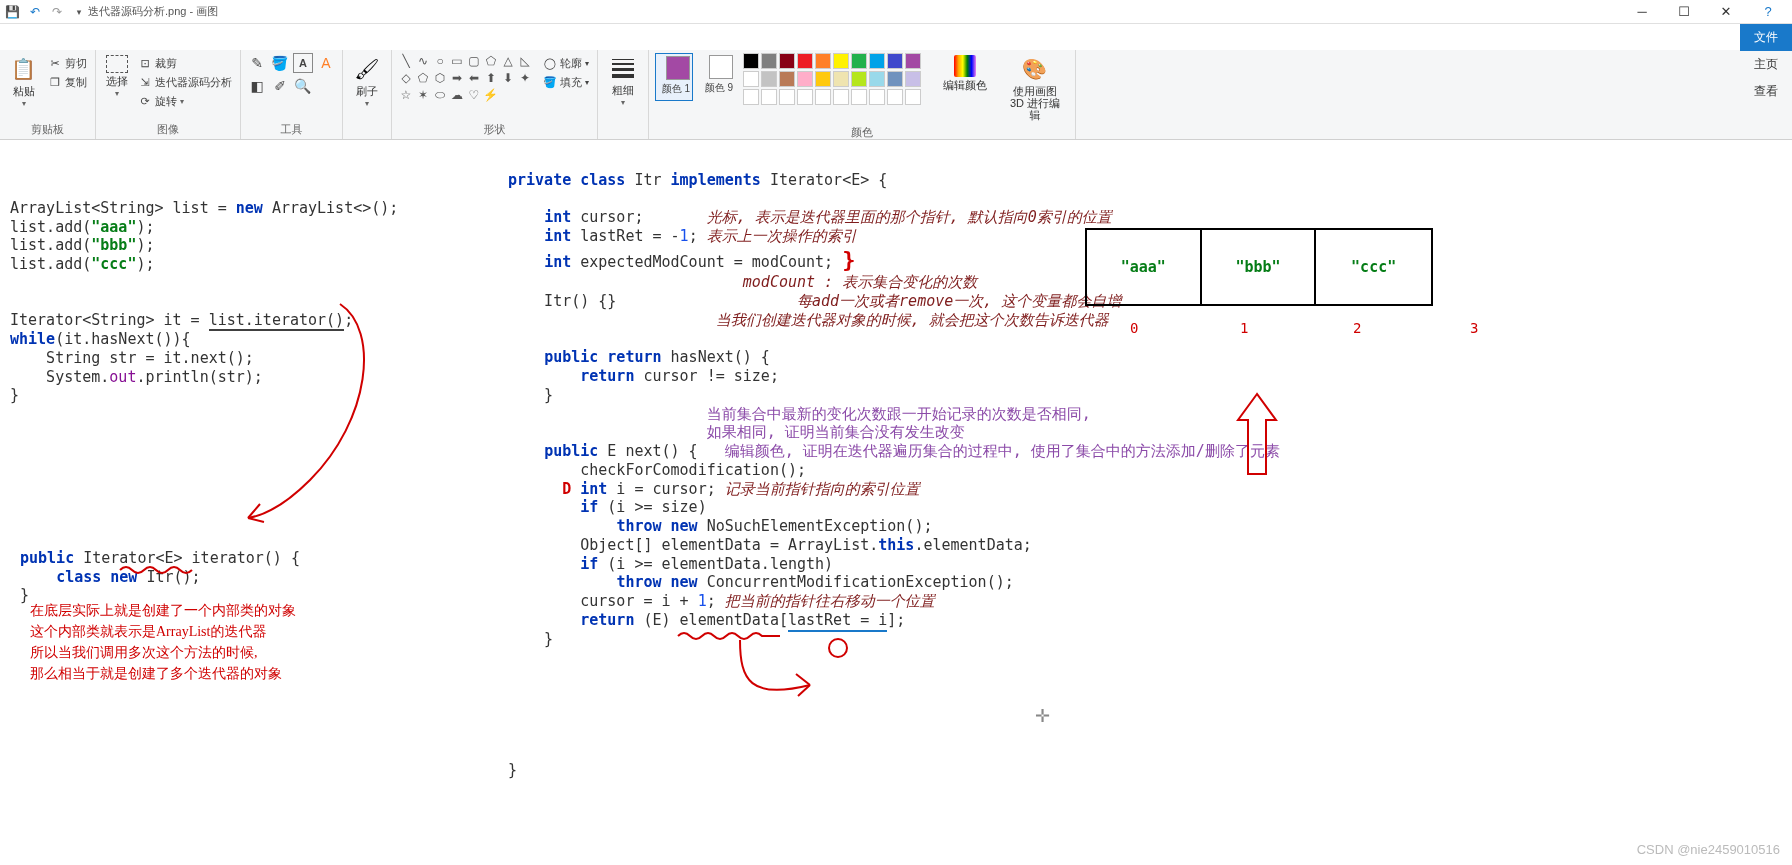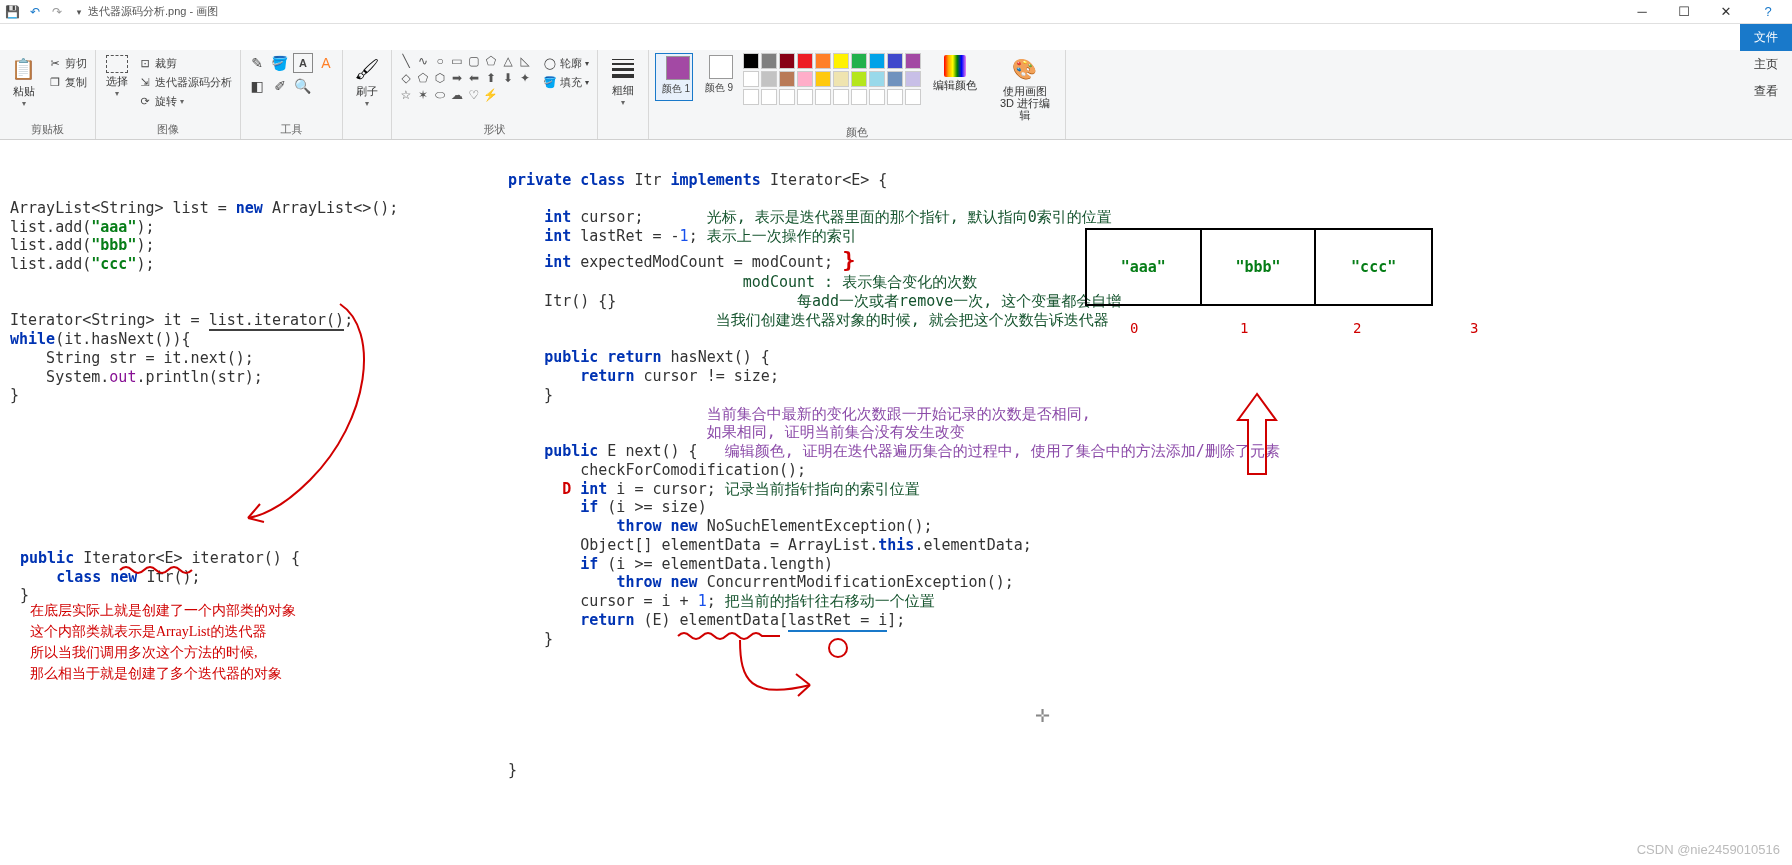--- a/index.html
+++ b/index.html
@@ -32,21 +32,21 @@
 .colorslot.sel { border: 1px solid #1979ca; background: #e8f0fb;}
 .colorswatch1 { width: 24px; height: 24px; border: 1px solid #999;}
 .colorslot .lbl { font-size: 10px; color: #444; text-align: center;}
 .palette { display: grid; grid-template-columns: repeat(10, 16px); gap: 2px; }
 .pcell { width: 16px; height: 16px; border: 1px solid #ccc; cursor: pointer;}
 .canvas { position: relative; background: #fff; width: 1792px; height: 725px; overflow: hidden;}
 .codeblock { position: absolute; font-family: Consolas, monospace; font-size: 15px; line-height: 1.25; white-space: pre; color: #333;}
 .kw { color: #0033b3; font-weight: bold;}
 .str { color: #067d17; font-weight: bold;}
 .fld { color: #871094;}
-.comment-red { color: #14532d; }
+.comment-red { color: #7f1d1d; font-style: italic; }
 .comment-purple { color: #8b4aa8; }
 .num { color: #1750eb;}
 .rednote { position: absolute; color: #d00000; font-family: "Microsoft YaHei"; font-size: 14px; line-height: 1.5;}
 .purplenote { position: absolute; color: #8b4aa8; font-family: "Microsoft YaHei"; font-size: 14px; line-height: 1.5;}
 .arrow-svg { position: absolute; pointer-events: none; }
 .arraybox { position: absolute; border: 2px solid #000; display: flex; }
 .arraycell { border-right: 2px solid #000; display: flex; align-items: center; justify-content: center; font-family: Consolas, monospace; color: #067d17; font-weight: bold; font-size: 15px;}
 .arrayidx { position: absolute; color: #d00000; font-family: Consolas, monospace; font-size: 14px;}
 .underline-red { border-bottom: 2px solid #404040; }
 .underline-blue { border-bottom: 2px solid #1979ca; padding-bottom: 1px;}
@@ -255,21 +255,21 @@
             <div class="pcell" style="background: rgb(255, 255, 255);"></div>
             <div class="pcell" style="background: rgb(255, 255, 255);"></div>
             <div class="pcell" style="background: rgb(255, 255, 255);"></div>
             <div class="pcell" style="background: rgb(255, 255, 255);"></div>
             <div class="pcell" style="background: rgb(255, 255, 255);"></div>
             <div class="pcell" style="background: rgb(255, 255, 255);"></div>
             <div class="pcell" style="background: rgb(255, 255, 255);"></div>
             <div class="pcell" style="background: rgb(255, 255, 255);"></div>
           </div>
       </div>
-      <div class="rbigbtn" style="margin-left:4px">
+      <div class="rbigbtn" style="margin-left:14px">
         <div class="ico" style="background:linear-gradient(90deg,red,orange,yellow,green,blue,violet);width:22px;height:22px;border-radius:2px"></div>
         <div class="lbl">编辑颜色</div>
       </div>
       <div class="rbigbtn" style="margin-left:6px">
         <div class="ico">🎨</div>
         <div class="lbl" style="max-width:60px">使用画图 3D 进行编辑</div>
       </div>
     </div>
     <div class="rgroup-label">颜色</div>
   </div>

